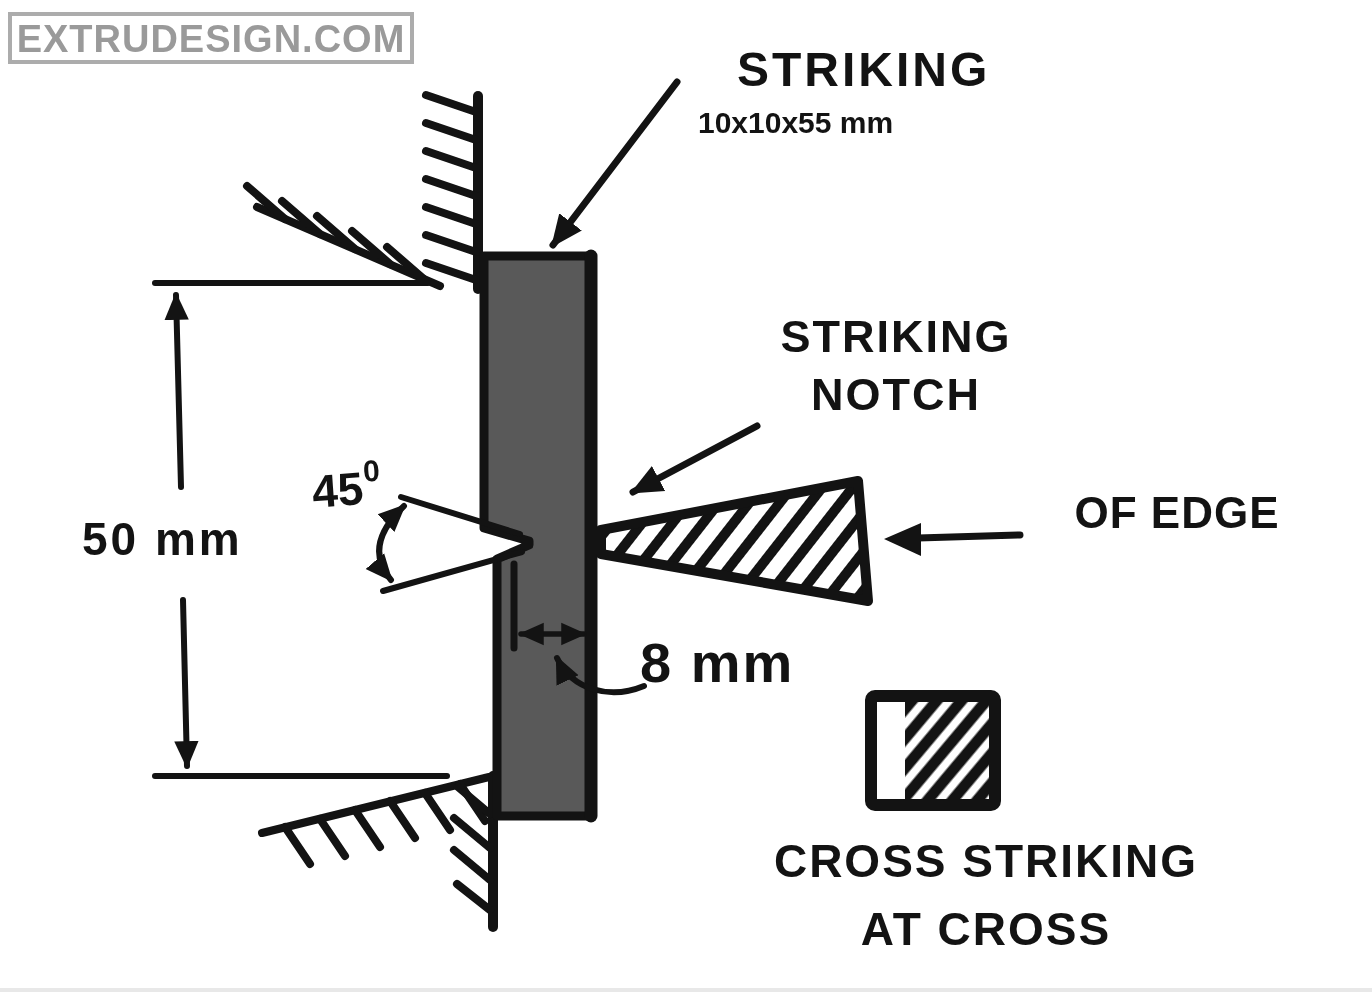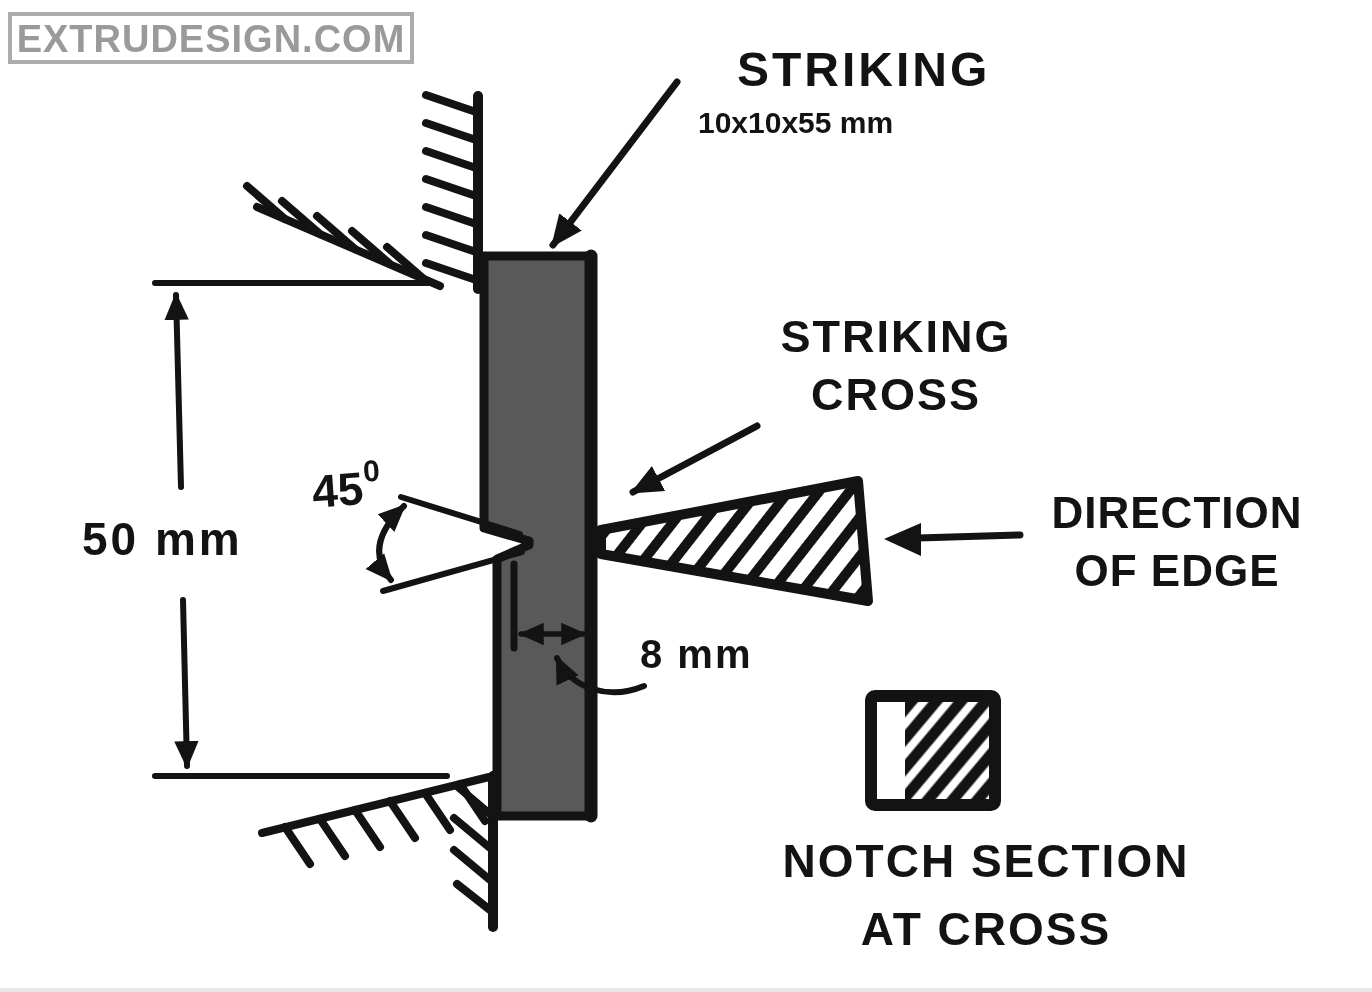--- a/index.html
+++ b/index.html
@@ -32,21 +32,21 @@
     border:4px solid #acacac;
     color:var(--watermark-gray);
     font-size:38px;letter-spacing:1px;
     text-align:center;line-height:46px;
   }
   .specimen-title{left:737px;top:44px;font-size:48px;letter-spacing:3px;}
   .specimen-size{left:698px;top:106px;font-size:30px;letter-spacing:0px;text-align:center;}
   .striking{left:750px;top:308px;width:292px;text-align:center;font-size:45px;letter-spacing:2px;line-height:1.28;}
   .direction{left:1018px;top:484px;width:318px;text-align:center;font-size:44px;letter-spacing:1px;line-height:1.32;}
   .forty{left:82px;top:514px;font-size:46px;letter-spacing:3px;}
-  .eight{left:640px;top:632px;font-size:40px;letter-spacing:2px;}
+  .eight{left:640px;top:632px;font-size:56px;letter-spacing:2px;}
   .angle{left:312px;top:462px;font-size:46px;transform:rotate(-4deg);}
   .angle sup{font-size:30px;position:relative;top:-6px;left:1px;}
   .xsection{left:762px;top:828px;width:448px;text-align:center;font-size:46px;letter-spacing:2px;line-height:1.47;}
 </style>
 </head>
 <body>
 
 <div id="stage">
 
   <svg id="art" viewBox="0 0 1372 992" xmlns="http://www.w3.org/2000/svg">
@@ -140,32 +140,31 @@
     </g>
   </svg>
 
   <div class="lbl wm">EXTRUDESIGN.COM</div>
 
   <div class="lbl specimen-title">STRIKING</div>
   <div class="lbl specimen-size">10x10x55 mm</div>
 
   <div class="lbl striking">
     <div>STRIKING</div>
-    <div>CROSS</div>
+    <div>NOTCH</div>
   </div>
 
   <div class="lbl direction">
-    <div>DIRECTION</div>
     <div>OF EDGE</div>
   </div>
 
   <div class="lbl forty">50 mm</div>
 
   <div class="lbl eight">8 mm</div>
 
   <div class="lbl angle"><span>45</span><sup>0</sup></div>
 
   <div class="lbl xsection">
-    <div>NOTCH SECTION</div>
+    <div>CROSS STRIKING</div>
     <div>AT CROSS</div>
   </div>
 
 </div>
 
 </body></html>

